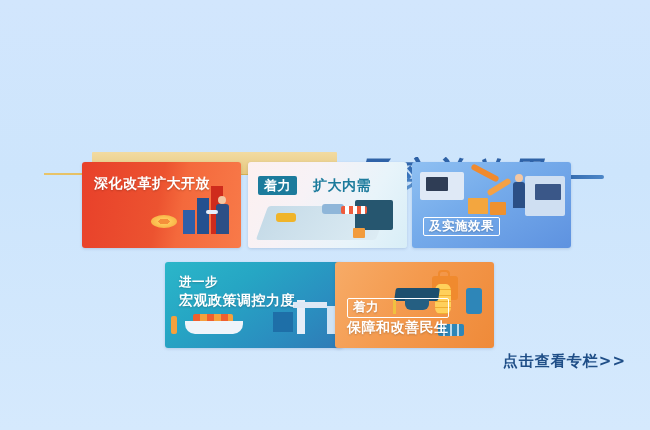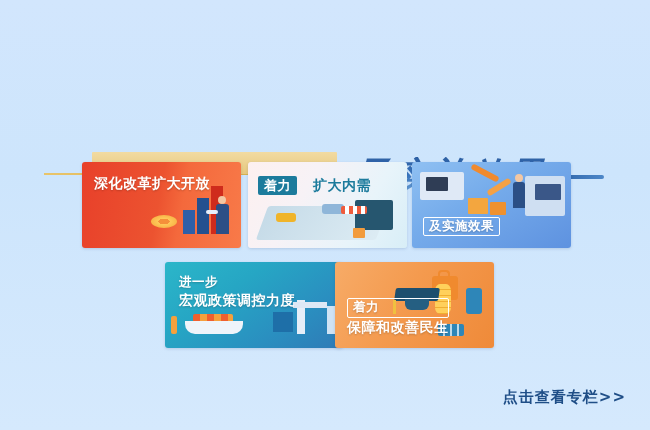--- a/index.html
+++ b/index.html
@@ -217,21 +217,20 @@
   #footer-link {
     position: absolute;
     right: 24px;
     top: 352px;
     font-size: 15px;
     font-weight: bold;
     color: #1f4e87;
     letter-spacing: 1px;
     cursor: pointer;
     white-space: nowrap;
-    margin-top: 36px;
   }
 </style>
 </head>
 <body>
 
 <div id="banner">
 
   <div id="title-block">
     <div class="gold-rule"></div>
     <div class="gold-slab"></div>

